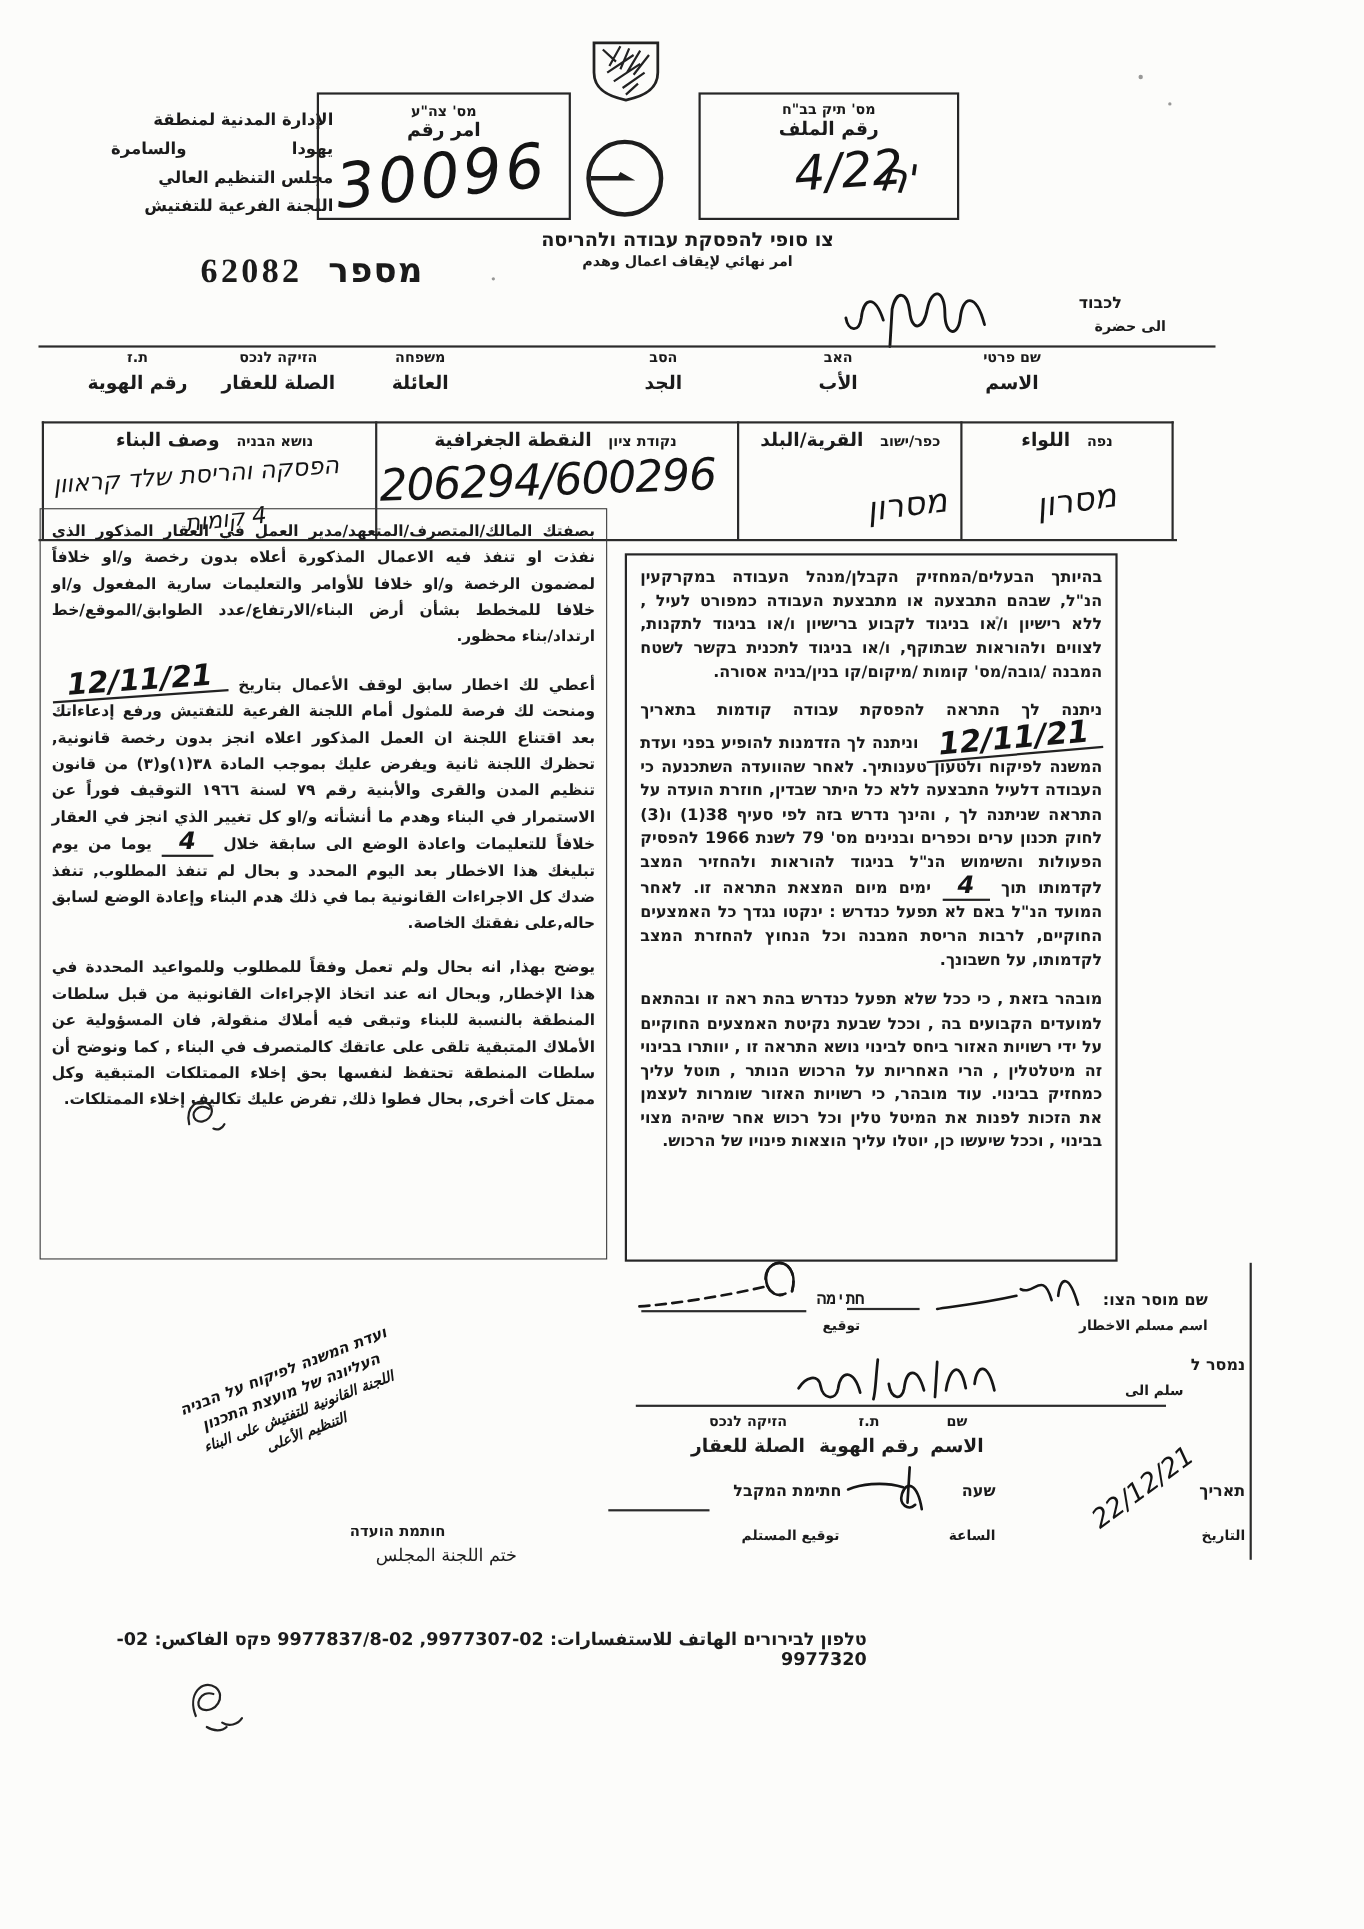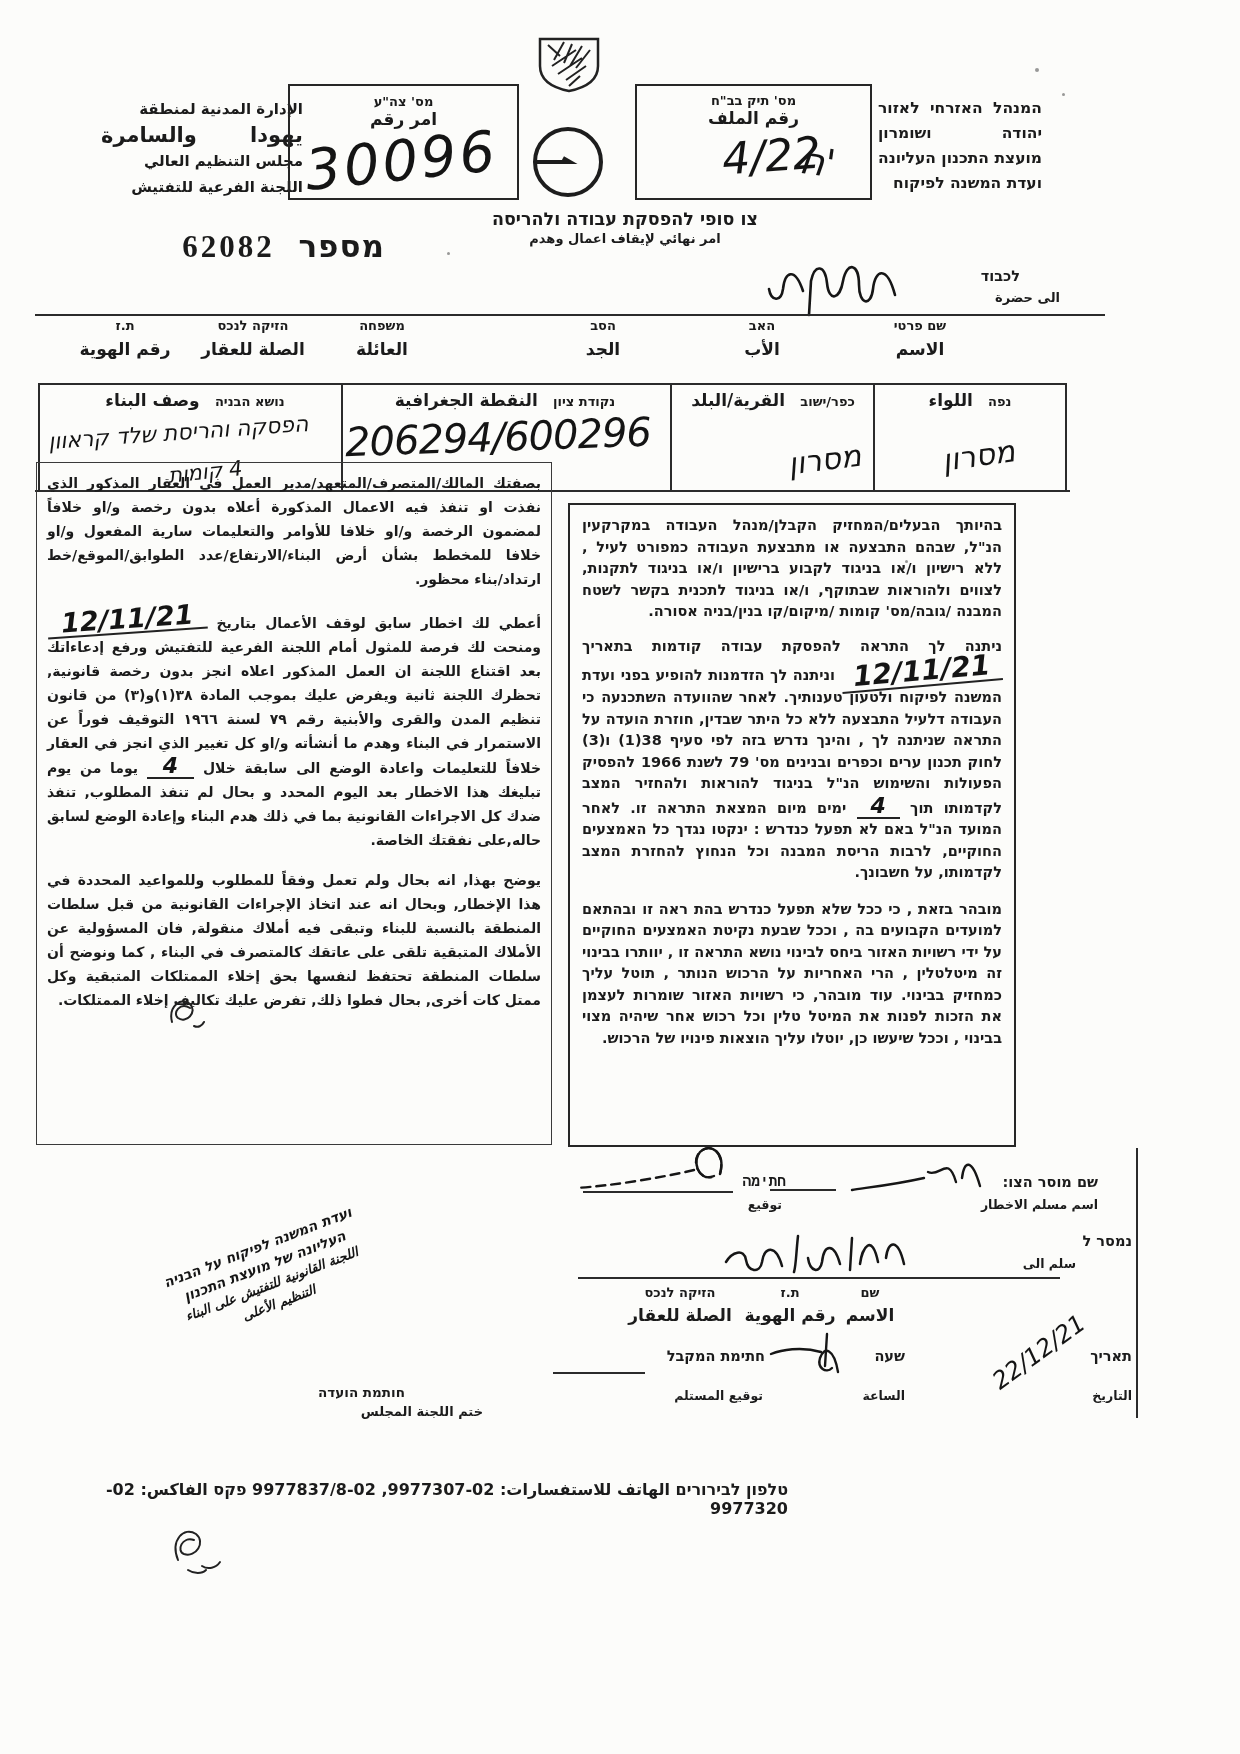--- a/index.html
+++ b/index.html
@@ -19,30 +19,24 @@
   .para-he{font-size:14.5px;font-weight:bold;line-height:21.5px;text-align:justify;}
   .para-ar{font-size:14px;font-weight:bold;line-height:24px;text-align:justify;}
   .speck{position:absolute;background:#555;border-radius:50%;opacity:.6;}
   svg{display:block;}
 </style>
 </head>
 <body>
 
 <div id="page">
 
-  <div class="abs rtl" style="left:878px;top:96px;width:164px;">
-    <div class="b just" style="font-size:15.5px;line-height:25px;">המנהל האזרחי לאזור</div>
-    <div class="b just" style="font-size:15.5px;line-height:25px;">יהודה ושומרון</div>
-    <div class="b just" style="font-size:15.5px;line-height:25px;">מועצת התכנון העליונה</div>
-    <div class="b" style="font-size:15.5px;line-height:25px;">ועדת המשנה לפיקוח</div>
-  </div>
 
   <div class="abs rtl" style="left:85px;top:96px;width:218px;">
     <div class="b" style="font-size:15px;line-height:26px;">الإدارة المدنية لمنطقة</div>
-    <div class="b just" style="font-size:21px;line-height:26px;margin-left:16px;">يهودا والسامرة</div>
+    <div class="b just" style="font-size:15px;line-height:26px;margin-left:16px;">يهودا والسامرة</div>
     <div class="b" style="font-size:15px;line-height:26px;">مجلس التنظيم العالي</div>
     <div class="b" style="font-size:15px;line-height:26px;">اللجنة الفرعية للتفتيش</div>
   </div>
 
   <div class="abs box" style="left:288px;top:84px;width:227px;height:112px;">
     <div class="rtl ctr label-sm" style="margin-top:8px;">מס' צה"ע</div>
     <div class="rtl ctr label-ar">امر رقم</div>
   </div>
   <div class="abs hw" style="left:305px;top:128px;font-size:56px;transform:rotate(-6deg);letter-spacing:3px;">30096</div>
 
@@ -193,21 +187,21 @@
   <div class="abs rtl ctr label-sm" style="left:615px;top:1285px;width:130px;">הזיקה לנכס</div>
   <div class="abs rtl ctr label-ar" style="left:615px;top:1305px;width:130px;">الصلة للعقار</div>
 
   <div class="abs" style="left:138px;top:1288px;width:310px;transform:rotate(-21deg);transform-origin:left bottom;">
     <div class="rtl ctr hw b" style="font-size:14px;line-height:20px;">ועדת המשנה לפיקוח על הבניה</div>
     <div class="rtl ctr hw b" style="font-size:14px;line-height:20px;">העליונה של מועצת התכנון</div>
     <div class="rtl ctr hw b" style="font-size:13px;line-height:20px;">اللجنة القانونية للتفتيش على البناء</div>
     <div class="rtl ctr hw b" style="font-size:13px;line-height:20px;">التنظيم الأعلى</div>
   </div>
   <div class="abs rtl b" style="left:295px;top:1384px;width:110px;font-size:13.5px;">חותמת הועדה</div>
-  <div class="abs rtl" style="left:343px;top:1404px;width:140px;font-size:13px;font-weight:bold;">ختم اللجنة المجلس</div>
+  <div class="abs rtl" style="left:330px;top:1404px;width:140px;font-size:16px;font-weight:normal;">ختم اللجنة المجلس</div>
 
   <div class="abs rtl b" style="left:1070px;top:1348px;width:62px;font-size:14.5px;text-align:right;">תאריך</div>
   <div class="abs rtl" style="left:1070px;top:1388px;width:62px;font-size:12.5px;font-weight:bold;text-align:right;">التاريخ</div>
   <div class="abs hw" style="left:985px;top:1338px;font-size:24px;transform:rotate(-36deg);">22/12/21</div>
 
   <div class="abs rtl b" style="left:855px;top:1348px;width:50px;font-size:14.5px;">שעה</div>
   <div class="abs rtl" style="left:850px;top:1388px;width:55px;font-size:12.5px;font-weight:bold;">الساعة</div>
   <div class="abs" style="left:798px;top:1334px;">
     <svg width="52" height="46" viewBox="0 0 52 46">
       <path d="M40,38 C36,14 26,12 22,24 C19,34 28,40 34,34" fill="none" stroke="#161616" stroke-width="2.4" stroke-linecap="round"></path>

